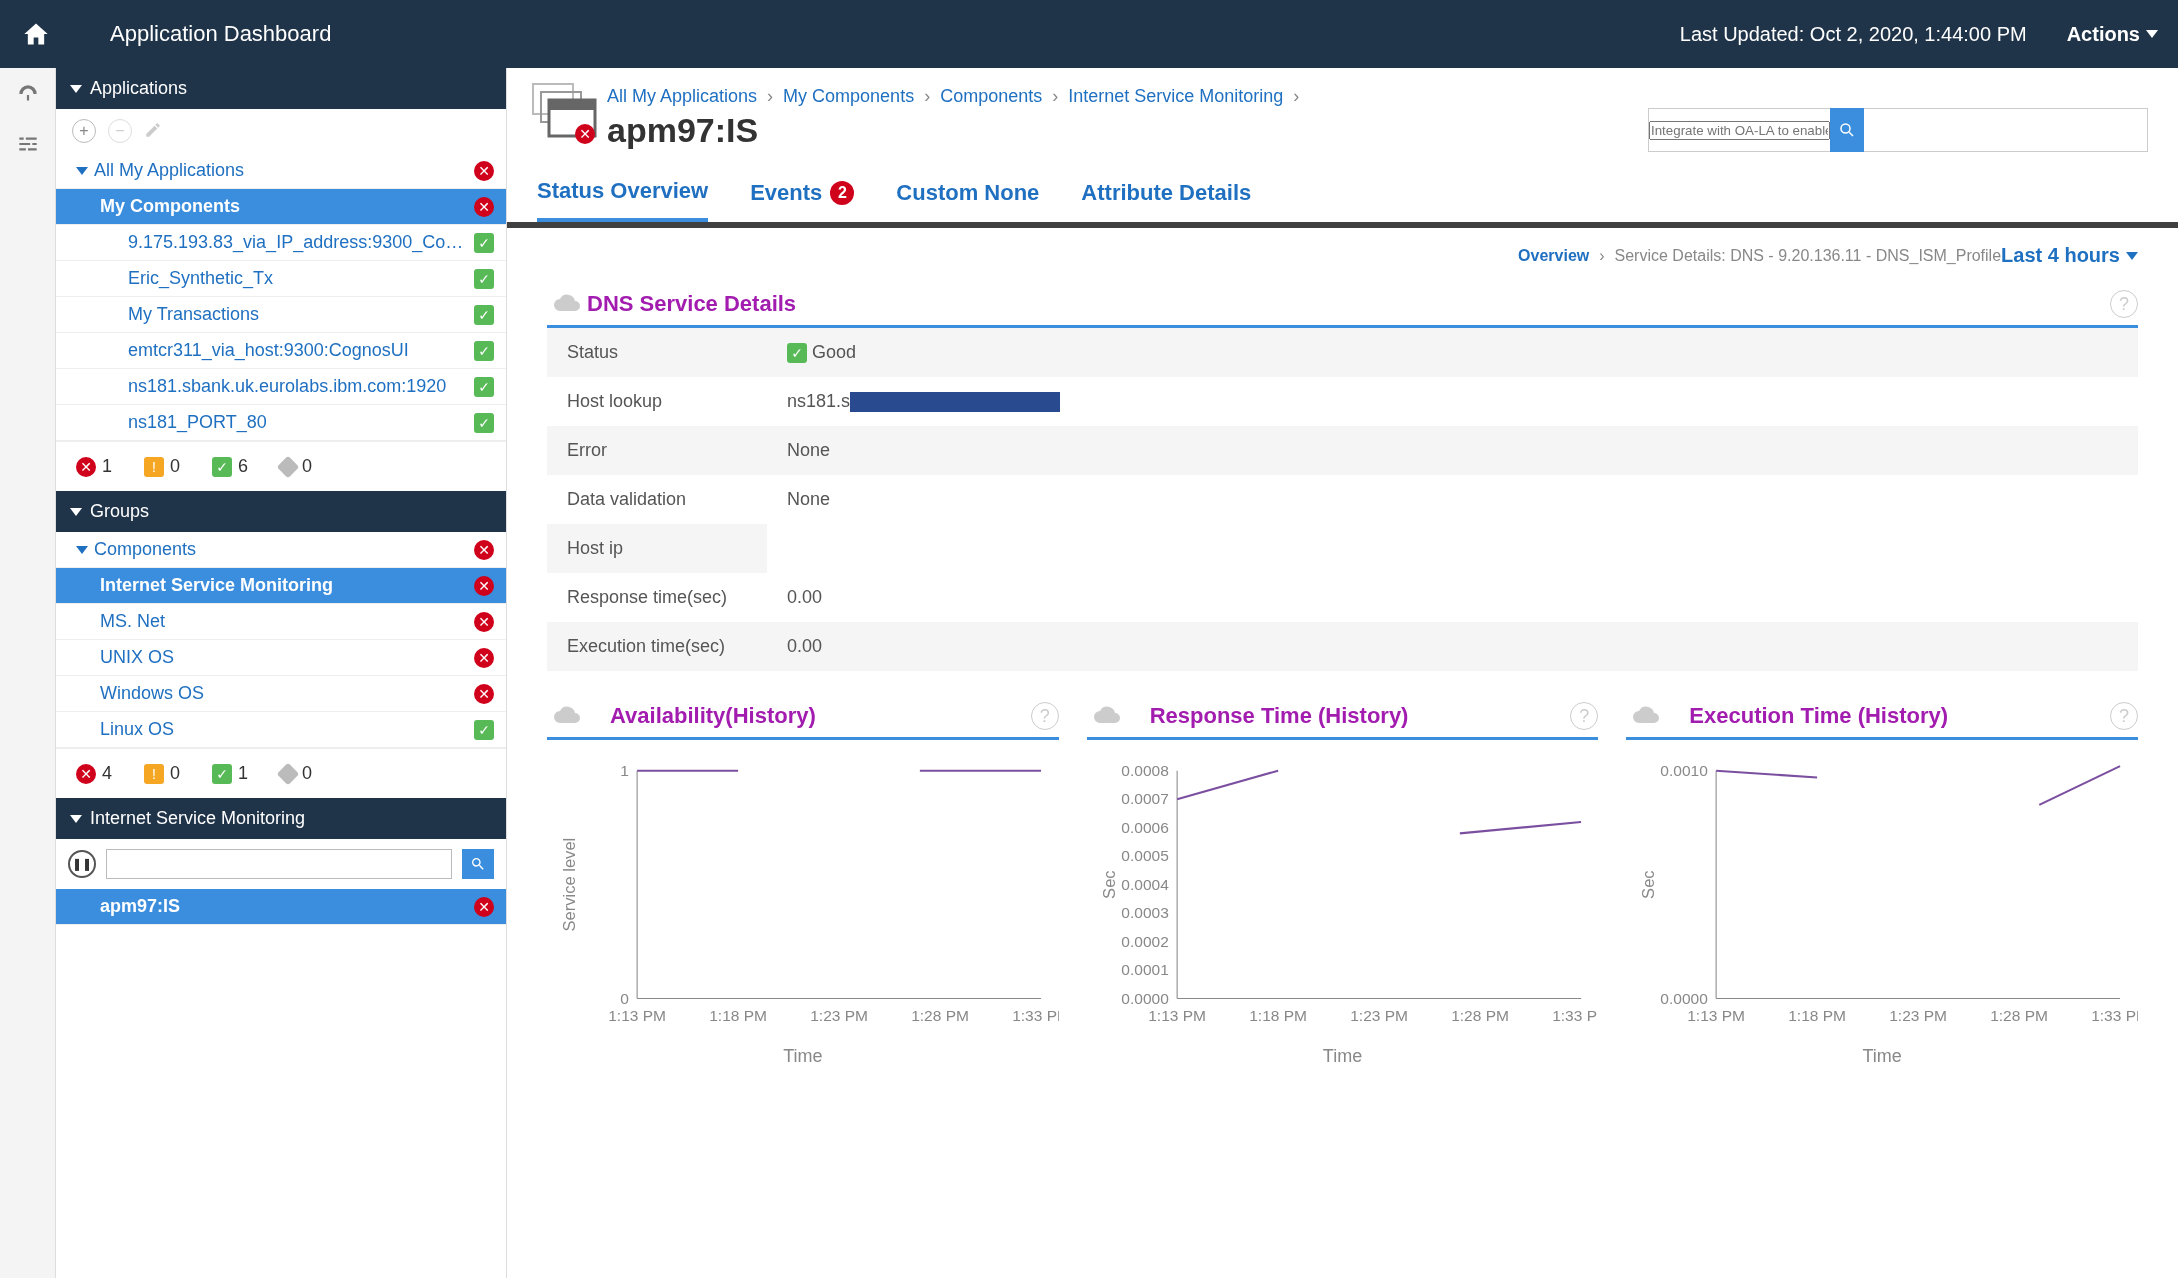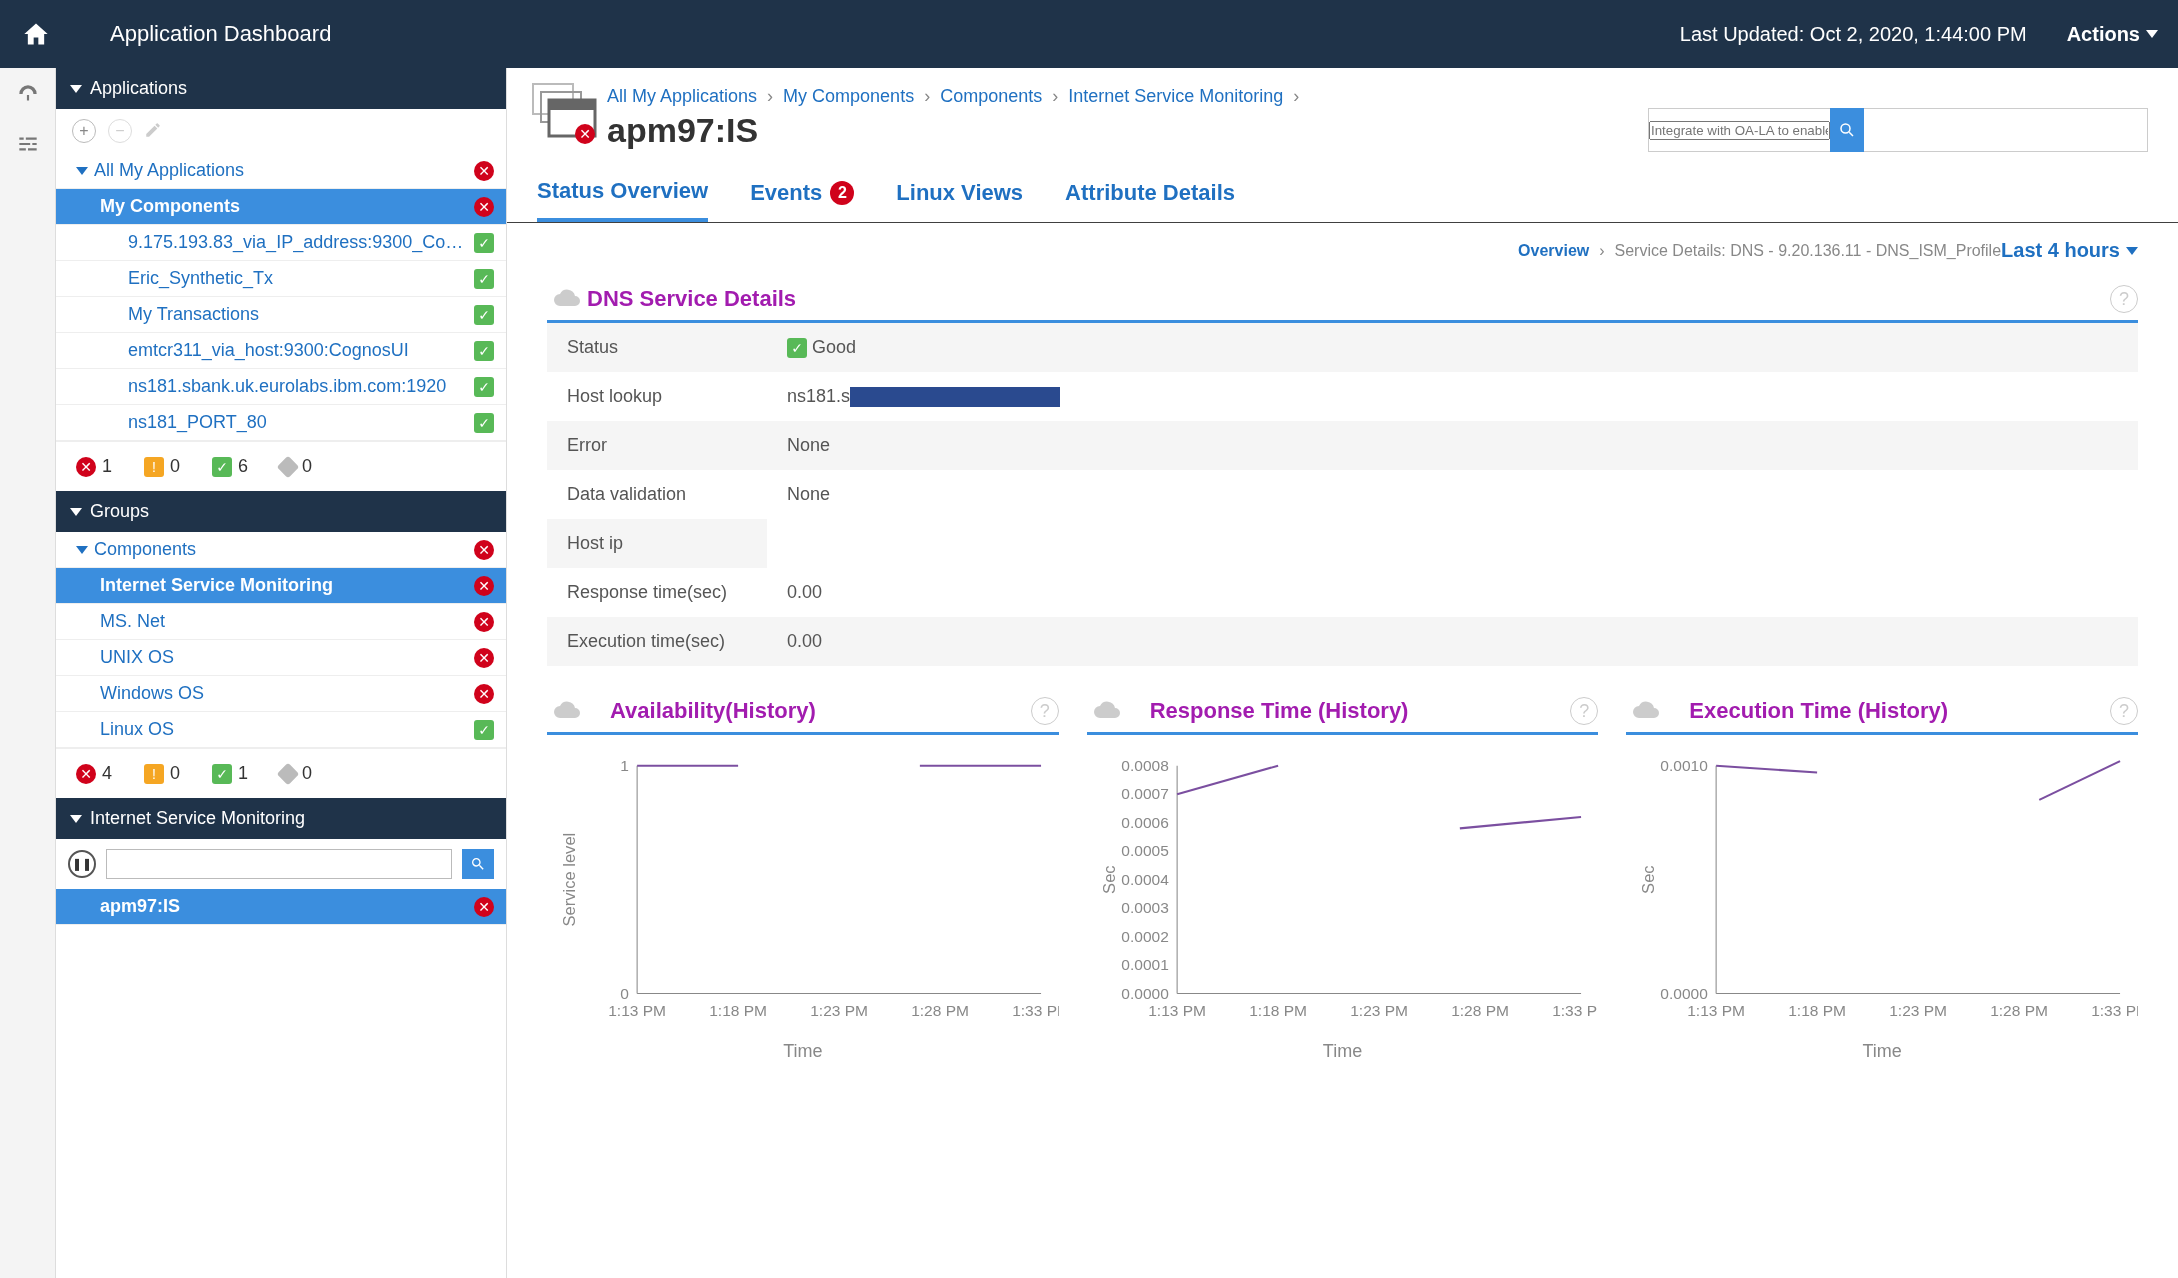--- a/index.html
+++ b/index.html
@@ -103,21 +103,21 @@
   padding: 18px 30px 0 30px;
   color:#1f70c1;font-size:18px;
 }
 .breadcrumb-row .crumb { color:#1f70c1; cursor:pointer;}
 .breadcrumb-row .sep { color:#888; }
 .title-icon {
   width:70px;height:70px;display:flex;align-items:center;justify-content:center;position:relative;
 }
 .tabs-row {
   display:flex;gap:42px;padding:18px 30px 0 30px;
-  border-bottom:1px solid #404040;
+  border-bottom:6px solid #404040;
 }
 .tabs-row .tab {
   font-size:22px;color:#1f70c1;font-weight:bold;padding:8px 0 14px 0;
   display:flex;align-items:center;gap:8px;cursor:pointer;
 }
 .tabs-row .tab.active { border-bottom:4px solid #3b8ede; color:#1f70c1;}
 .tabs-row .tab .countbadge { background:#d0021b;color:#fff;border-radius:50%;width:24px;height:24px;display:inline-flex;align-items:center;justify-content:center;font-size:16px;}
 .subheader-row {
   display:flex;justify-content:flex-end;align-items:center;
   padding:16px 40px;
@@ -425,21 +425,21 @@
 
     <div class="tabs-row">
       <div class="tab active">
           <span>Status Overview</span>
         </div>
       <div class="tab">
         <span>Events</span>
         <span class="countbadge">2</span>
       </div>
       <div class="tab">
-          <span>Linux Views</span>
+          <span>Custom None</span>
         </div>
       <div class="tab">
           <span>Attribute Details</span>
         </div>
     </div>
 
     <div class="subheader-row">
       <div class="bc2">
         <span class="o">Overview</span>
         <span>›</span>

